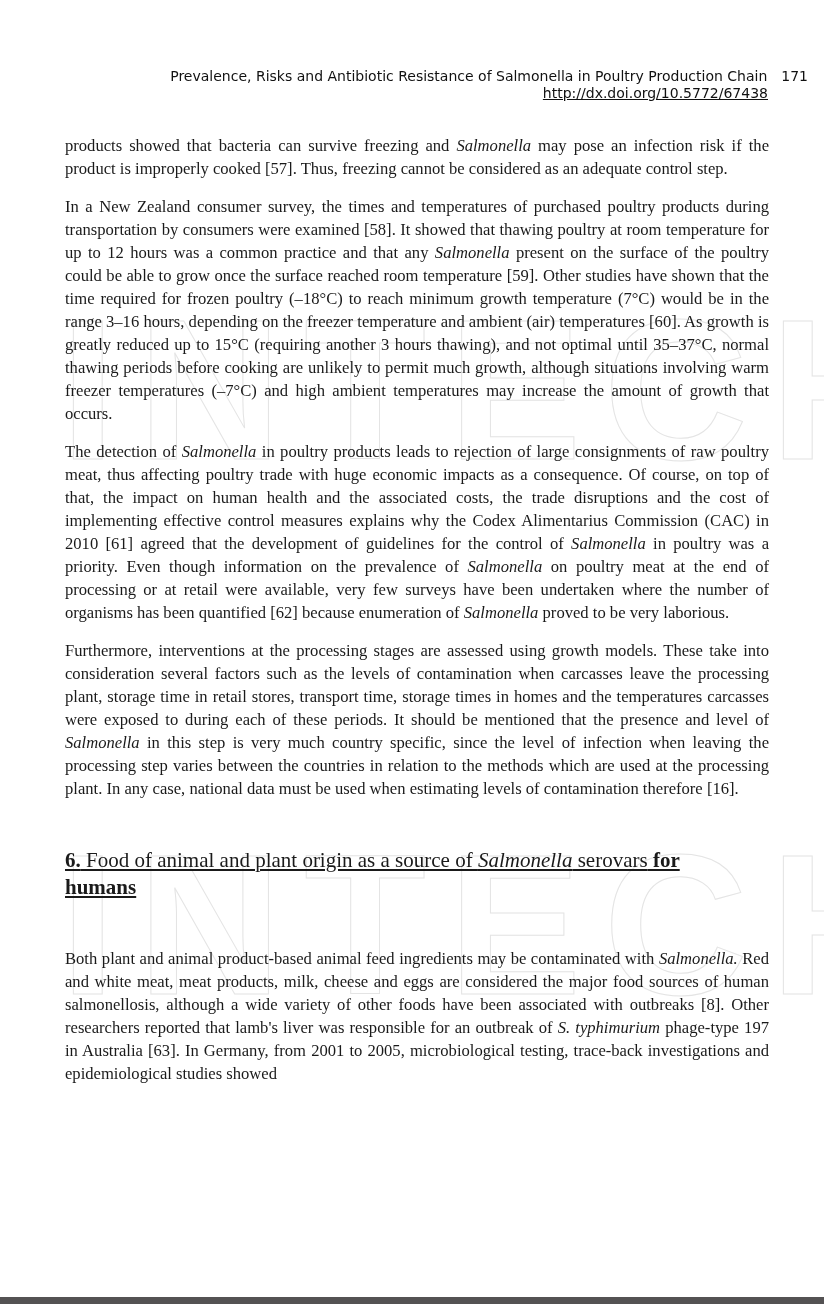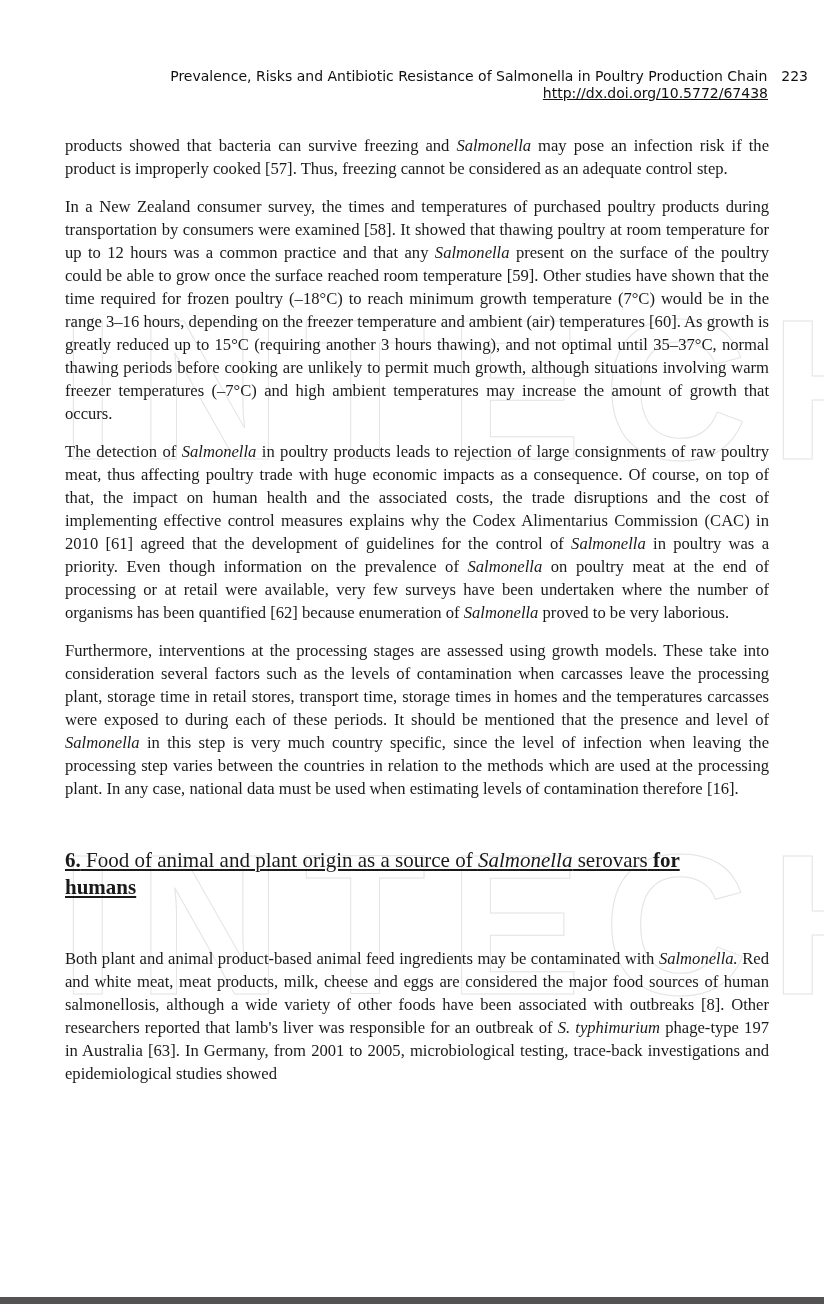--- a/index.html
+++ b/index.html
@@ -43,21 +43,21 @@
 </style>
 </head>
 <body>
 
 <div class="watermark wm1">INTECH</div>
 <div class="watermark wm2">INTECH</div>
 
 <header class="running-head">
   <div class="title-row">
     <span>Prevalence, Risks and Antibiotic Resistance of Salmonella in Poultry Production Chain</span>
-    <span>223</span>
+    <span>171</span>
   </div>
   <div class="doi">http://dx.doi.org/10.5772/67438</div>
 </header>
 
 <main class="content">
   <p class="body"><span>products showed that bacteria can survive freezing and </span><i>Salmonella</i><span> may pose an infection risk if the product is improperly cooked [57]. Thus, freezing cannot be considered as an adequate control step.</span></p>
   <p class="body"><span>In a New Zealand consumer survey, the times and temperatures of purchased poultry prod­ucts during transportation by consumers were examined [58]. It showed that thawing poul­try at room temperature for up to 12 hours was a common practice and that any </span><i>Salmonella</i><span> present on the surface of the poultry could be able to grow once the surface reached room temperature [59]. Other studies have shown that the time required for frozen poultry (–18°C) to reach minimum growth temperature (7°C) would be in the range 3–16 hours, depending on the freezer temperature and ambient (air) temperatures [60]. As growth is greatly reduced up to 15°C (requiring another 3 hours thawing), and not optimal until 35–37°C, normal thawing periods before cooking are unlikely to permit much growth, although situations involving warm freezer temperatures (–7°C) and high ambient temperatures may increase the amount of growth that occurs.</span></p>
   <p class="body"><span>The detection of </span><i>Salmonella</i><span> in poultry products leads to rejection of large consignments of raw poultry meat, thus affecting poultry trade with huge economic impacts as a consequence. Of course, on top of that, the impact on human health and the associated costs, the trade disruptions and the cost of implementing effective control measures explains why the Codex Alimentarius Commission (CAC) in 2010 [61] agreed that the development of guidelines for the control of </span><i>Salmonella</i><span> in poultry was a priority. Even though information on the prevalence of </span><i>Salmonella</i><span> on poultry meat at the end of processing or at retail were available, very few sur­veys have been undertaken where the number of organisms has been quantified [62] because enumeration of </span><i>Salmonella</i><span> proved to be very laborious.</span></p>
   <p class="body"><span>Furthermore, interventions at the processing stages are assessed using growth models. These take into consideration several factors such as the levels of contamination when carcasses leave the processing plant, storage time in retail stores, transport time, storage times in homes and the temperatures carcasses were exposed to during each of these periods. It should be mentioned that the presence and level of </span><i>Salmonella</i><span> in this step is very much country specific, since the level of infection when leaving the processing step varies between the countries in relation to the methods which are used at the processing plant. In any case, national data must be used when estimating levels of contamination therefore [16].</span></p>
 

